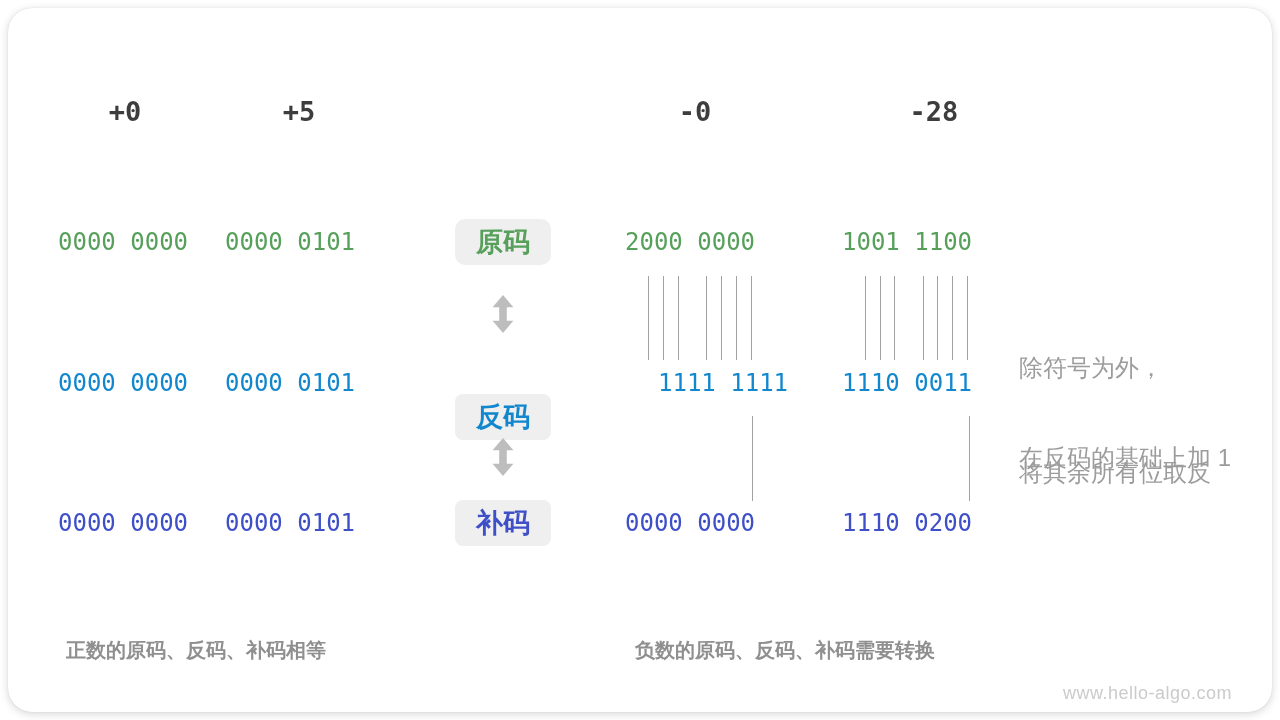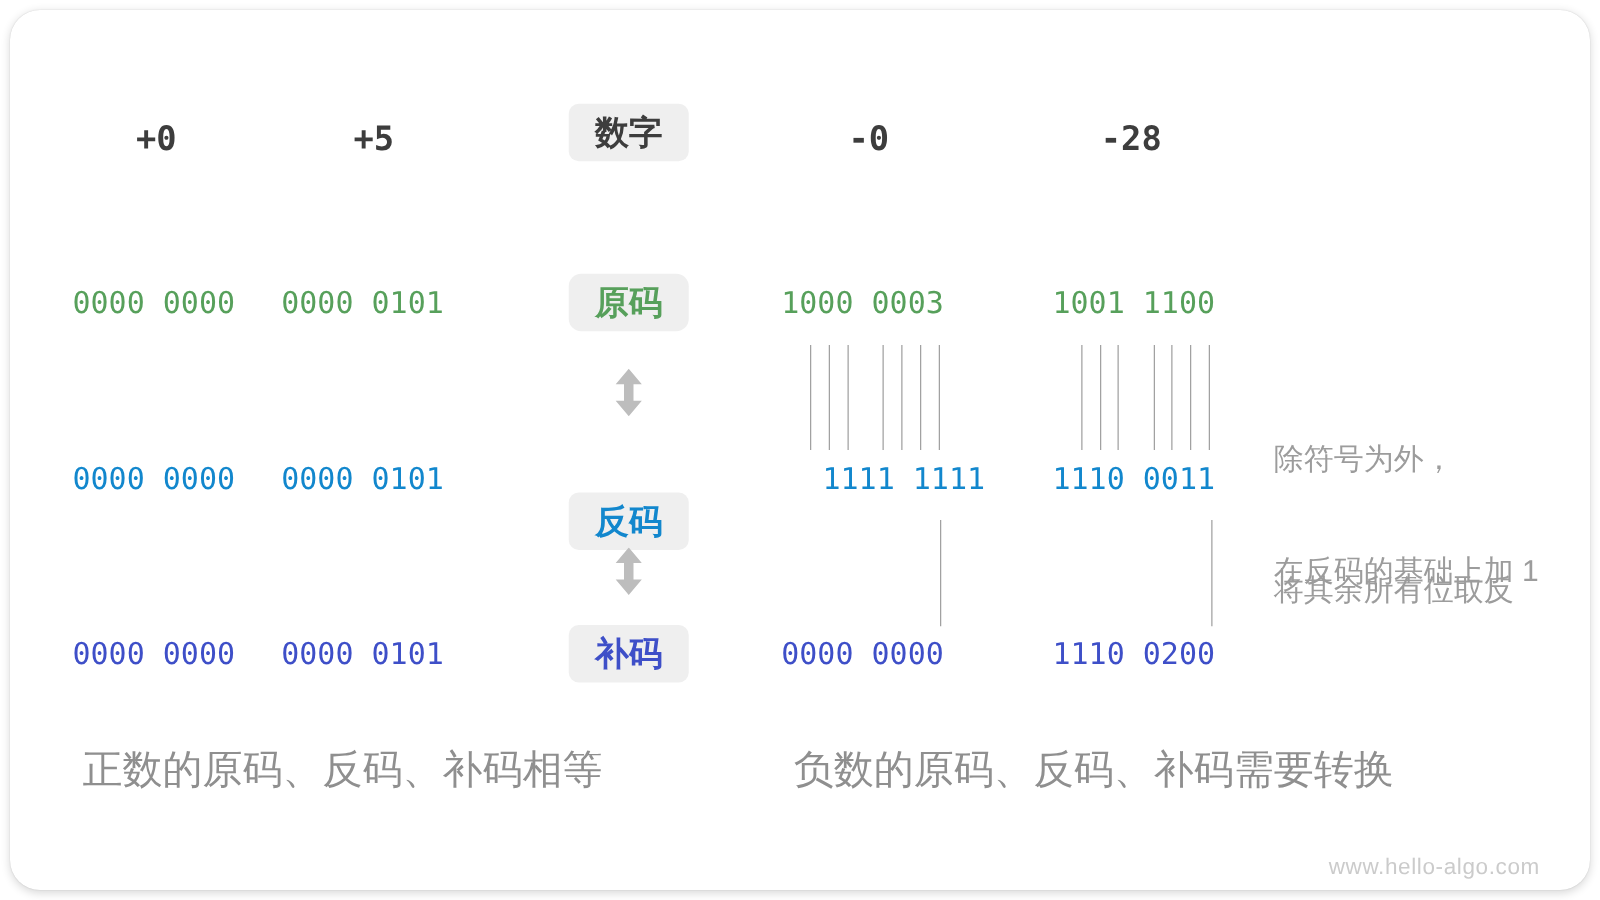--- a/index.html
+++ b/index.html
@@ -38,46 +38,43 @@
   
   .vline{position:absolute;width:1px;background:var(--tick-line-gray,#8a8a8a);opacity:.8;}
   .flip{top:268px;height:84px;}
   .addone{top:408px;height:85px;}
 
   
   .anno{position:absolute;left:1011px;font-size:24px;font-weight:400;line-height:35px;
         color:var(--annotation-gray,#9c9c9c);white-space:pre;}
 
   
-  .caption{position:absolute;top:593px;font-size:32px;font-weight:400;line-height:28px;
+  .caption{position:absolute;top:628px;font-size:20px;font-weight:700;line-height:28px;
            color:var(--caption-gray,#8f8f8f);white-space:pre;}
 
   .watermark{position:absolute;right:40px;top:674px;font-size:18px;line-height:22px;
              color:var(--watermark-gray,#cbcbcb);letter-spacing:.5px;}
 </style>
 </head>
 <body>
 
 <div class="stage">
   <div class="card">
 
     <div class="num-header" style="left:117px">+0</div>
     <div class="num-header" style="left:291px">+5</div>
-    <div class="tag tag-dark" style="top:75px">
-      <span>数字</span>
-    </div>
     <div class="num-header" style="left:687px">-0</div>
-    <div class="num-header" style="left:897px">-28</div>
+    <div class="num-header" style="left:926px">-28</div>
 
     <div class="bin green" style="left:50px;top:219px">0000 0000</div>
     <div class="bin green" style="left:217px;top:219px">0000 0101</div>
     <div class="tag tag-green" style="top:211px">
       <span>原码</span>
     </div>
-    <div class="bin green" style="left:617px;top:219px">1000 0003</div>
+    <div class="bin green" style="left:617px;top:219px">2000 0000</div>
     <div class="bin green" style="left:834px;top:219px">1001 1100</div>
 
     <svg class="updown" style="left:483px;top:287px" viewBox="0 0 24 40">
       <polygon points="12,0 23,13 16,13 16,27 23,27 12,40 1,27 8,27 8,13 1,13"></polygon>
     </svg>
 
     <div class="vline flip" style="left:640px"></div>
     <div class="vline flip" style="left:655px"></div>
     <div class="vline flip" style="left:670px"></div>
     <div class="vline flip" style="left:698px"></div>

